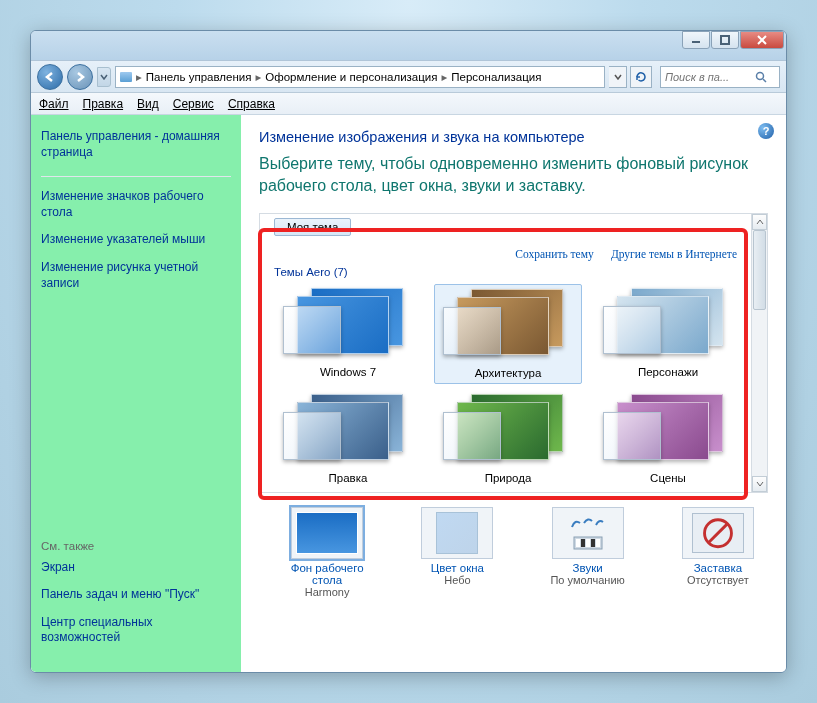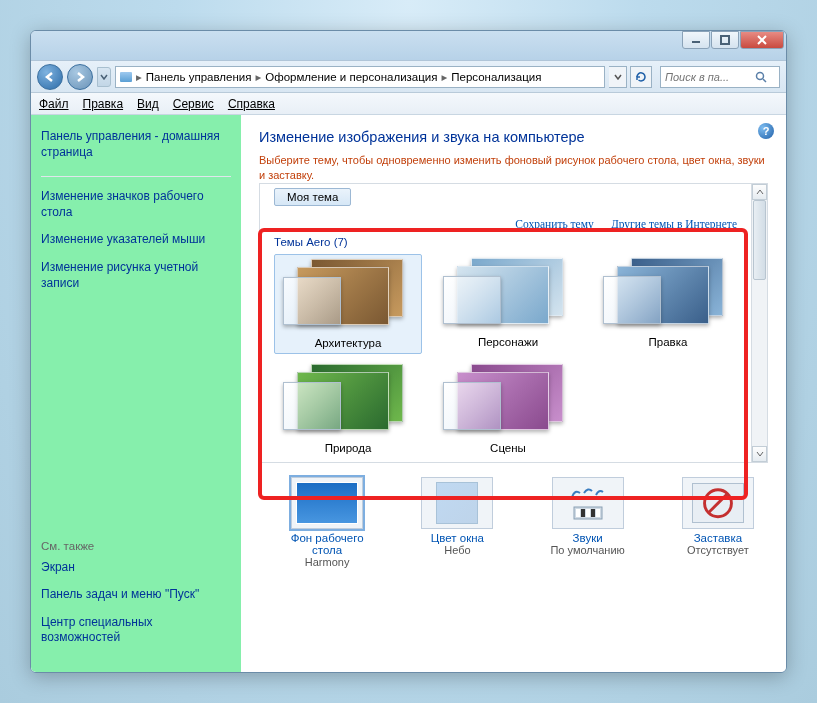--- a/index.html
+++ b/index.html
@@ -33,21 +33,21 @@
 
 .body { flex: 1; display: flex; background: #fff; overflow: hidden; }
 .sidebar { width: 210px; background: #86efac; padding: 14px 10px; font-size: 12px; color: #003399; display:flex; flex-direction:column; }
 .sidebar .link { margin-bottom: 12px; cursor: pointer; line-height: 1.3; }
 .sidebar .spacer { flex:1; }
 .sidebar .seealso-h { color: #666; font-size: 11.5px; margin-bottom: 8px; cursor:default; }
 
 .main { flex: 1; padding: 14px 18px 10px 18px; position: relative; overflow:hidden; }
 .help-icon { position:absolute; top:8px; right:12px; width:16px; height:16px; border-radius:50%; background: radial-gradient(circle at 30% 30%, #7dbcf0, #2060a8); color:#fff; font-size:11px; font-weight:bold; display:flex; align-items:center; justify-content:center; cursor:pointer; }
 .main h1 { font-size: 14.5px; font-weight: normal; color: #003399; margin-bottom: 8px; }
-.main .sub { font-size: 11px; color: #c2410c; line-height: 1.35; margin-bottom: 0; }
+.main .sub { font-size: 16px; color: #0f766e; line-height: 1.35; margin-bottom: 17px; }
 
 .themescroll { border: 1px solid #d5dce3; height: 280px; position: relative; background:#fff; }
 .themescroll .inner { position:absolute; inset:0 16px 0 0; overflow:hidden; }
 .scrollbar { position:absolute; right:0; top:0; bottom:0; width:16px; background:#f0f3f6; border-left:1px solid #d5dce3; }
 .scrollbar .arrow { height:16px; background:linear-gradient(#fdfdfd,#e6ecf1); border:1px solid #c2cdd6; display:flex; align-items:center; justify-content:center; cursor:pointer; }
 .scrollbar .thumb { position:absolute; top:16px; left:1px; right:1px; height:80px; background:linear-gradient(90deg,#e8eef3,#d2dde6); border:1px solid #b8c5d0; border-radius:2px; cursor:pointer; }
 
 .mytheme-tab { display:inline-block; margin:4px 0 10px 14px; padding:2px 12px; font-size:11.5px; border:1px solid #9cb8d4; background:linear-gradient(#eaf3fb,#d6e7f6); border-radius:2px; cursor:pointer; }
 .theme-links { text-align:right; padding:2px 14px; font-size:11.5px; }
 .theme-links a { color:#0054b3; cursor:pointer; margin-left:14px;font-family:Liberation Serif, serif; }
@@ -172,20 +172,28 @@
 
       <div class="themescroll">
         <div class="inner">
           <div class="mytheme-tab">Моя тема</div>
           <div class="theme-links">
             <a>Сохранить тему</a>
             <a>Другие темы в Интернете</a>
           </div>
           <div class="section-h">Темы Aero (7)</div>
           <div class="theme-grid" id="theme-grid">
+                <div class="theme-item">
+    <div class="theme-thumb">
+      <div class="tlayer l1" style="background:linear-gradient(135deg,#1a6dc4,#4896e0)"></div>
+      <div class="tlayer l2" style="background:linear-gradient(135deg,#4896e0,#1a6dc4)"></div>
+      <div class="tlayer l3"></div>
+    </div>
+    <div class="label">Windows 7</div>
+                </div>
                 <div class="theme-item sel">
     <div class="theme-thumb">
       <div class="tlayer l1" style="background:linear-gradient(135deg,#7a5832,#c79a5e)"></div>
       <div class="tlayer l2" style="background:linear-gradient(135deg,#c79a5e,#7a5832)"></div>
       <div class="tlayer l3"></div>
     </div>
     <div class="label">Архитектура</div>
                 </div>
                 <div class="theme-item">
     <div class="theme-thumb">

